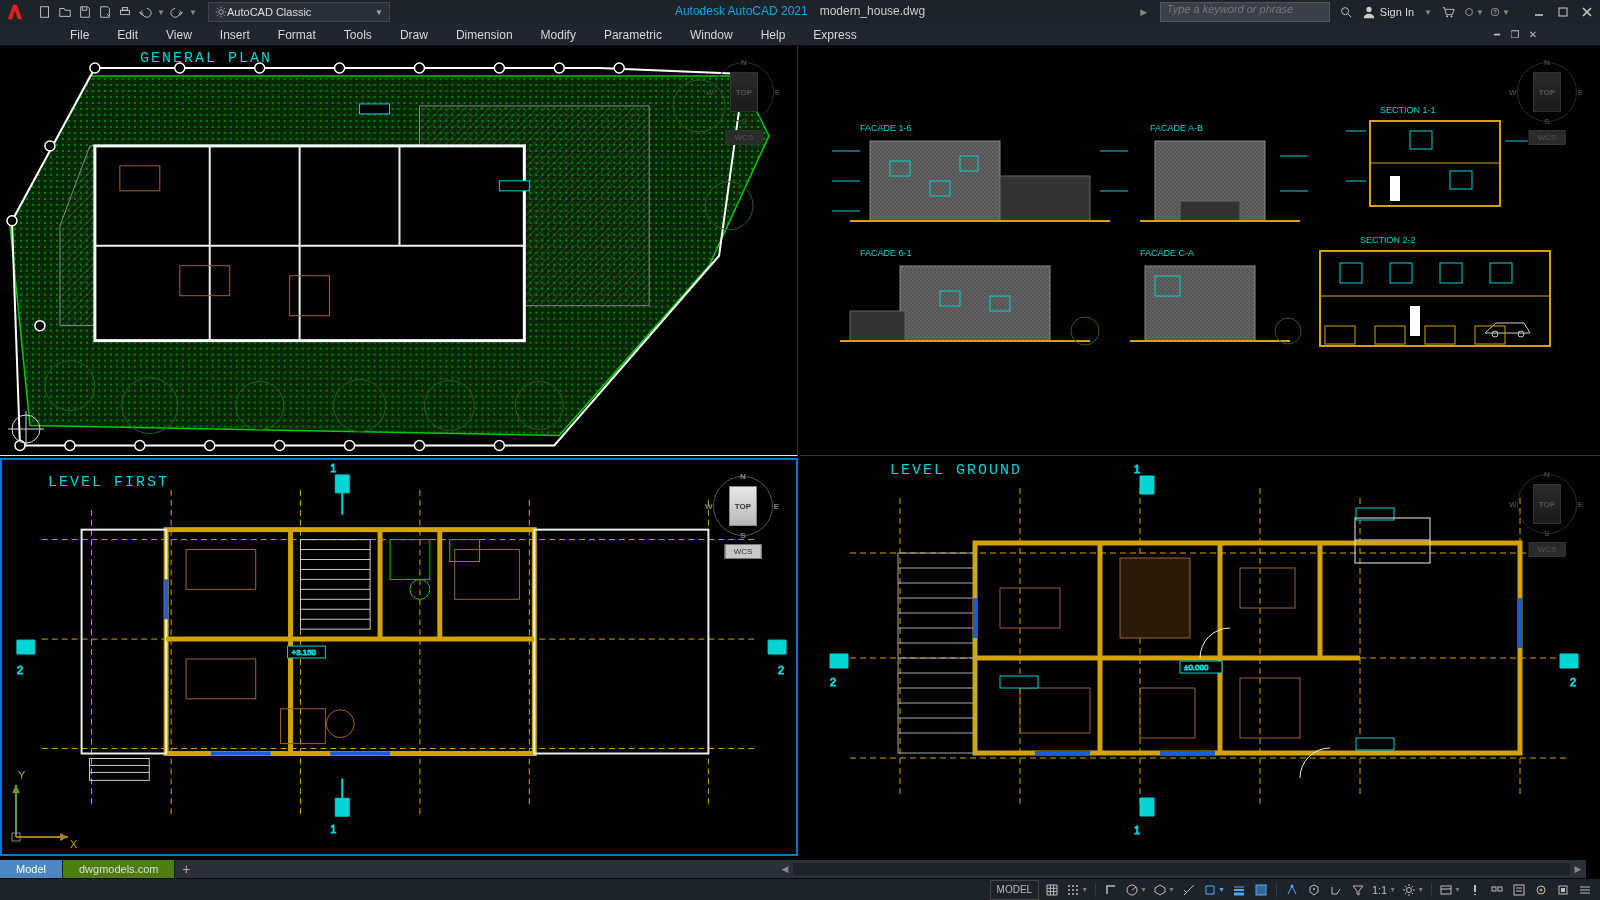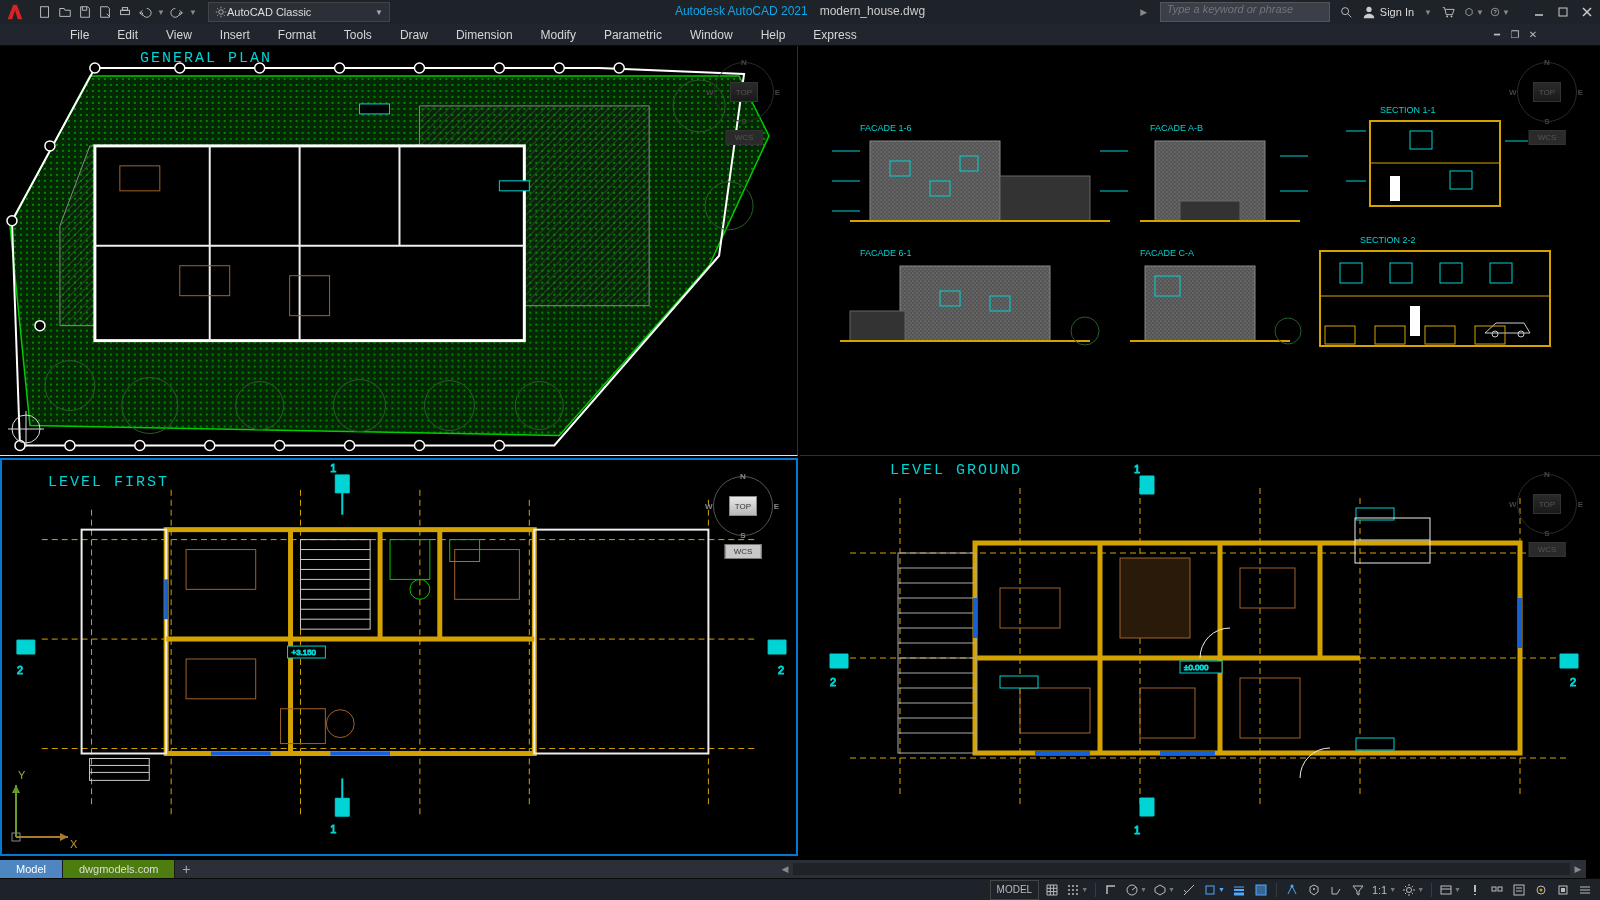--- a/index.html
+++ b/index.html
@@ -37,21 +37,21 @@
 .viewport { position:absolute; background:#000; overflow:hidden; }
 .vp-tl { left:0; top:0; width:798px; height:410px; border-right:1px solid #2d3138; border-bottom:1px solid #e5e5e5; }
 .vp-tr { left:800px; top:0; right:0; height:410px; border-bottom:1px solid #2d3138; }
 .vp-bl { left:0; top:412px; width:798px; bottom:22px; border-right:1px solid #2d3138; border:2px solid #0078d4; }
 .vp-br { left:800px; top:412px; right:0; bottom:22px; }
 
 
 .viewcube { position:absolute; top:8px; right:18px; width:70px; height:90px; }
 .vc-compass { position:absolute; top:8px; left:50%; transform:translateX(-50%); width:60px; height:60px; }
 .vc-compass .ring { position:absolute; inset:0; border:1px solid #555; border-radius:50%; }
-.vc-compass .face { position:absolute; left:50%; top:50%; transform:translate(-50%,-50%); width:28px; height:20px; background:linear-gradient(#e8e8e8,#b8b8b8); border:1px solid #888; display:flex; align-items:center; justify-content:center; font-size:8px; color:#333; font-weight:normal; }
+.vc-compass .face { position:absolute; left:50%; top:50%; transform:translate(-50%,-50%); width:28px; height:40px; background:linear-gradient(#e8e8e8,#b8b8b8); border:1px solid #888; display:flex; align-items:center; justify-content:center; font-size:8px; color:#333; font-weight:bold; }
 .vc-compass .dir { position:absolute; font-size:8px; color:#888; font-weight:bold; }
 .vc-compass .n { top:-4px; left:50%; transform:translateX(-50%); }
 .vc-compass .s { bottom:-4px; left:50%; transform:translateX(-50%); }
 .vc-compass .e { right:-6px; top:50%; transform:translateY(-50%); }
 .vc-compass .w { left:-8px; top:50%; transform:translateY(-50%); }
 .wcs-tag { position:absolute; top:76px; left:50%; transform:translateX(-50%); background:#c8c8c8; color:#333; font-size:8px; padding:2px 8px; border:1px solid #777; }
 .viewcube.dim .vc-compass .face { background:linear-gradient(#2a2a2a,#1a1a1a); border-color:#333; color:#555; }
 .viewcube.dim .vc-compass .ring { border-color:#2a2a2a; }
 .viewcube.dim .vc-compass .dir { color:#444; }
 .viewcube.dim .wcs-tag { background:#2a2a2a; color:#555; border-color:#333; }

